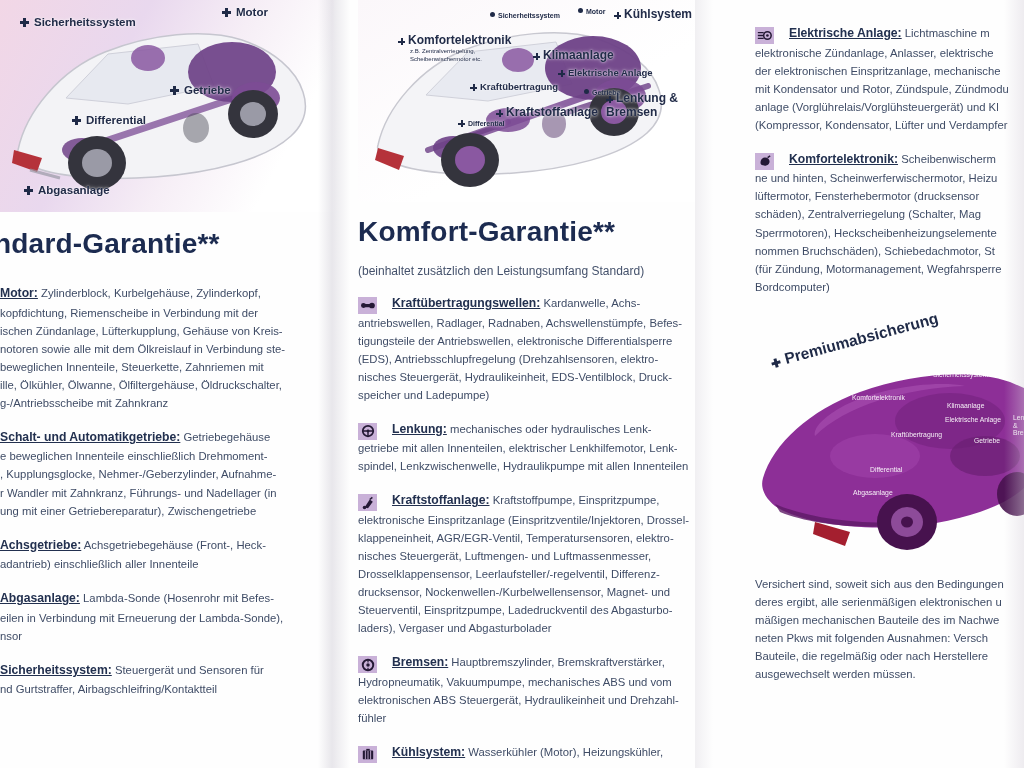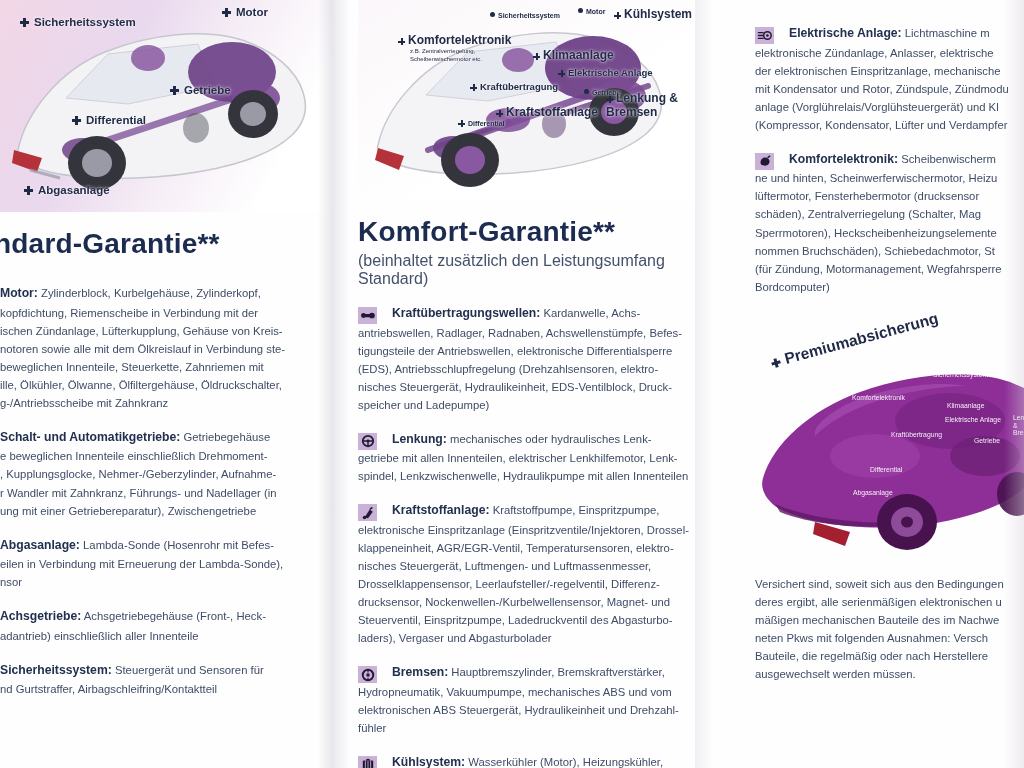--- a/index.html
+++ b/index.html
@@ -37,24 +37,24 @@
   .plus::after{content:"";position:absolute;left:0;top:3px;width:9px;height:3px;background:#1f2a47;}
   .plus.small{width:7px;height:7px;margin-right:3px;}
   .plus.small::before{left:2.5px;width:2px;height:7px;}
   .plus.small::after{top:2.5px;width:7px;height:2px;}
   .dot{display:inline-block;width:5px;height:5px;border-radius:50%;background:#1f2a47;margin-right:3px;vertical-align:1px;}
 
   .title{font-size:28px;font-weight:bold;color:#1c2b50;letter-spacing:.2px;margin:16px 0 10px 0;}
   #panel-standard .title{margin:16px 0 24px -6px;}
   #panel-komfort .title{margin:14px 0 2px 0;}
   #panel-premium .title{font-size:26px;margin:0 0 14px 0;}
-  .subtitle{font-size:16px;color:#44516b;margin:4px 0 16px 0;}
+  .subtitle{font-size:12px;color:#44516b;margin:16px 0 16px 0;}
 
   .para{font-size:11.3px;line-height:1.6;margin:0 0 16px 0;white-space:normal;position:relative;}
-  .runin{font-weight:bold;color:#22304f;font-size:12.2px;}
+  .runin{font-weight:bold;color:#22304f;font-size:12.2px;text-decoration:underline;}
   .lines{white-space:pre-line;}
   .iconed{text-indent:34px;}
   .icon-box{position:absolute;left:0;top:3px;width:19px;height:17px;background:#c9b1d8;
     display:flex;align-items:center;justify-content:center;text-indent:0;}
   .icon-box svg{display:block;}
 
   #premiumabsicherung{position:absolute;left:14px;top:28px;transform:rotate(-15deg);transform-origin:left top;
     font-weight:bold;font-size:15.5px;color:#1f2a47;text-shadow:0 0 3px rgba(255,255,255,.9);}
   #panel-premium{padding-top:0;}
   #premium-sections{padding-top:24px;}
@@ -94,25 +94,25 @@
 ischen Zündanlage, Lüfterkupplung, Gehäuse von Kreis-
 notoren sowie alle mit dem Ölkreislauf in Verbindung ste-
 beweglichen Innenteile, Steuerkette, Zahnriemen mit
 ille, Ölkühler, Ölwanne, Ölfiltergehäuse, Öldruckschalter,
 g-/Antriebsscheibe mit Zahnkranz</span></p>
   <p class="para"><span class="runin">Schalt- und Automatikgetriebe:</span> <span class="lines">Getriebegehäuse
 e beweglichen Innenteile einschließlich Drehmoment-
 , Kupplungsglocke, Nehmer-/Geberzylinder, Aufnahme-
 r Wandler mit Zahnkranz, Führungs- und Nadellager (in
 ung mit einer Getriebereparatur), Zwischengetriebe</span></p>
+  <p class="para"><span class="runin">Achsgetriebe:</span> <span class="lines">Achsgetriebegehäuse (Front-, Heck-
+adantrieb) einschließlich aller Innenteile</span></p>
   <p class="para"><span class="runin">Abgasanlage:</span> <span class="lines">Lambda-Sonde (Hosenrohr mit Befes-
 eilen in Verbindung mit Erneuerung der Lambda-Sonde),
 nsor</span></p>
-  <p class="para"><span class="runin">Achsgetriebe:</span> <span class="lines">Achsgetriebegehäuse (Front-, Heck-
-adantrieb) einschließlich aller Innenteile</span></p>
   <p class="para"><span class="runin">Sicherheitssystem:</span> <span class="lines">Steuergerät und Sensoren für
 nd Gurtstraffer, Airbagschleifring/Kontaktteil</span></p>
 </div>
 
 <div class="panel" id="panel-komfort">
   <div class="car-area" id="car2-area">
     <svg class="car-svg" viewBox="0 0 337 202">
       <path d="M20 145 C28 108 62 68 106 50 C150 33 204 27 240 39 C272 50 294 68 301 90 C307 107 302 121 289 133 C263 156 210 169 156 173 C102 177 54 172 34 162 C22 156 18 151 20 145 Z" fill="#f4f4f7" stroke="#c8c8d0" stroke-width="1.5"></path>
       <path d="M68 95 L110 52 L198 42 L214 84 L130 101 Z" fill="#e8eaf1" stroke="#d0d1da" stroke-width="1"></path>
       <path d="M90 145 L240 92" stroke="#7c4b95" stroke-width="7" opacity="0.85" stroke-linecap="round"></path>

